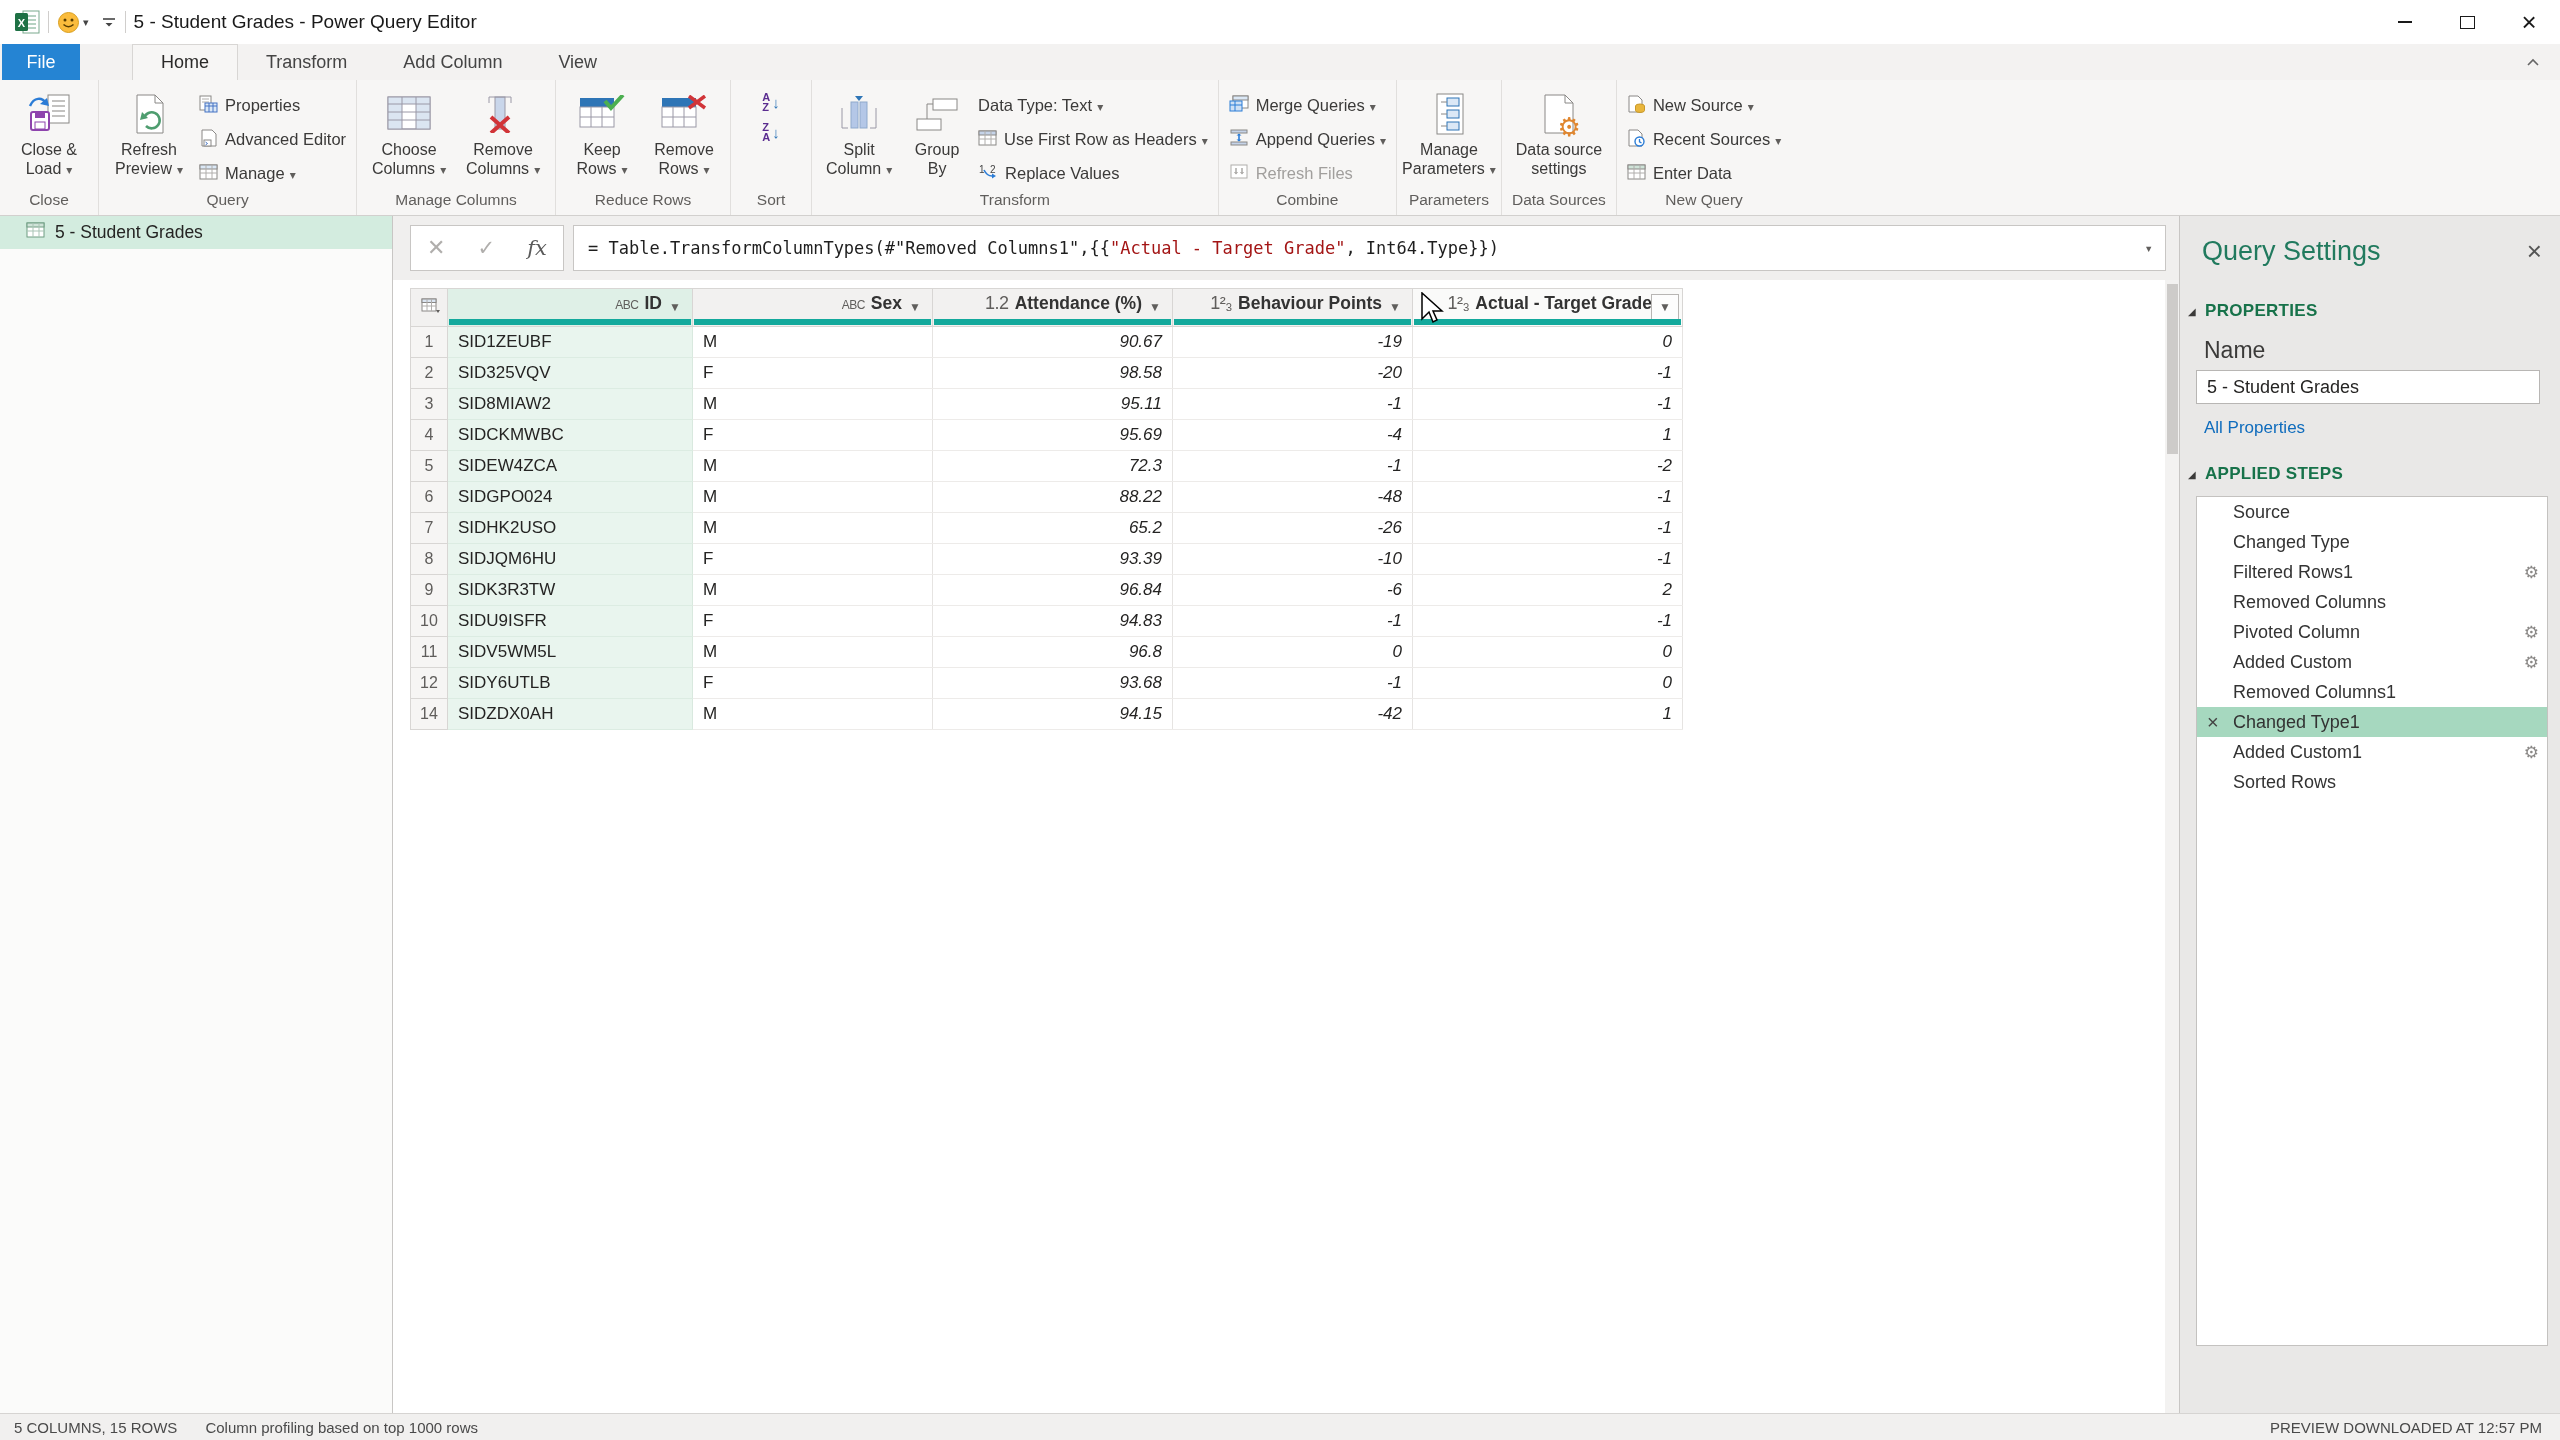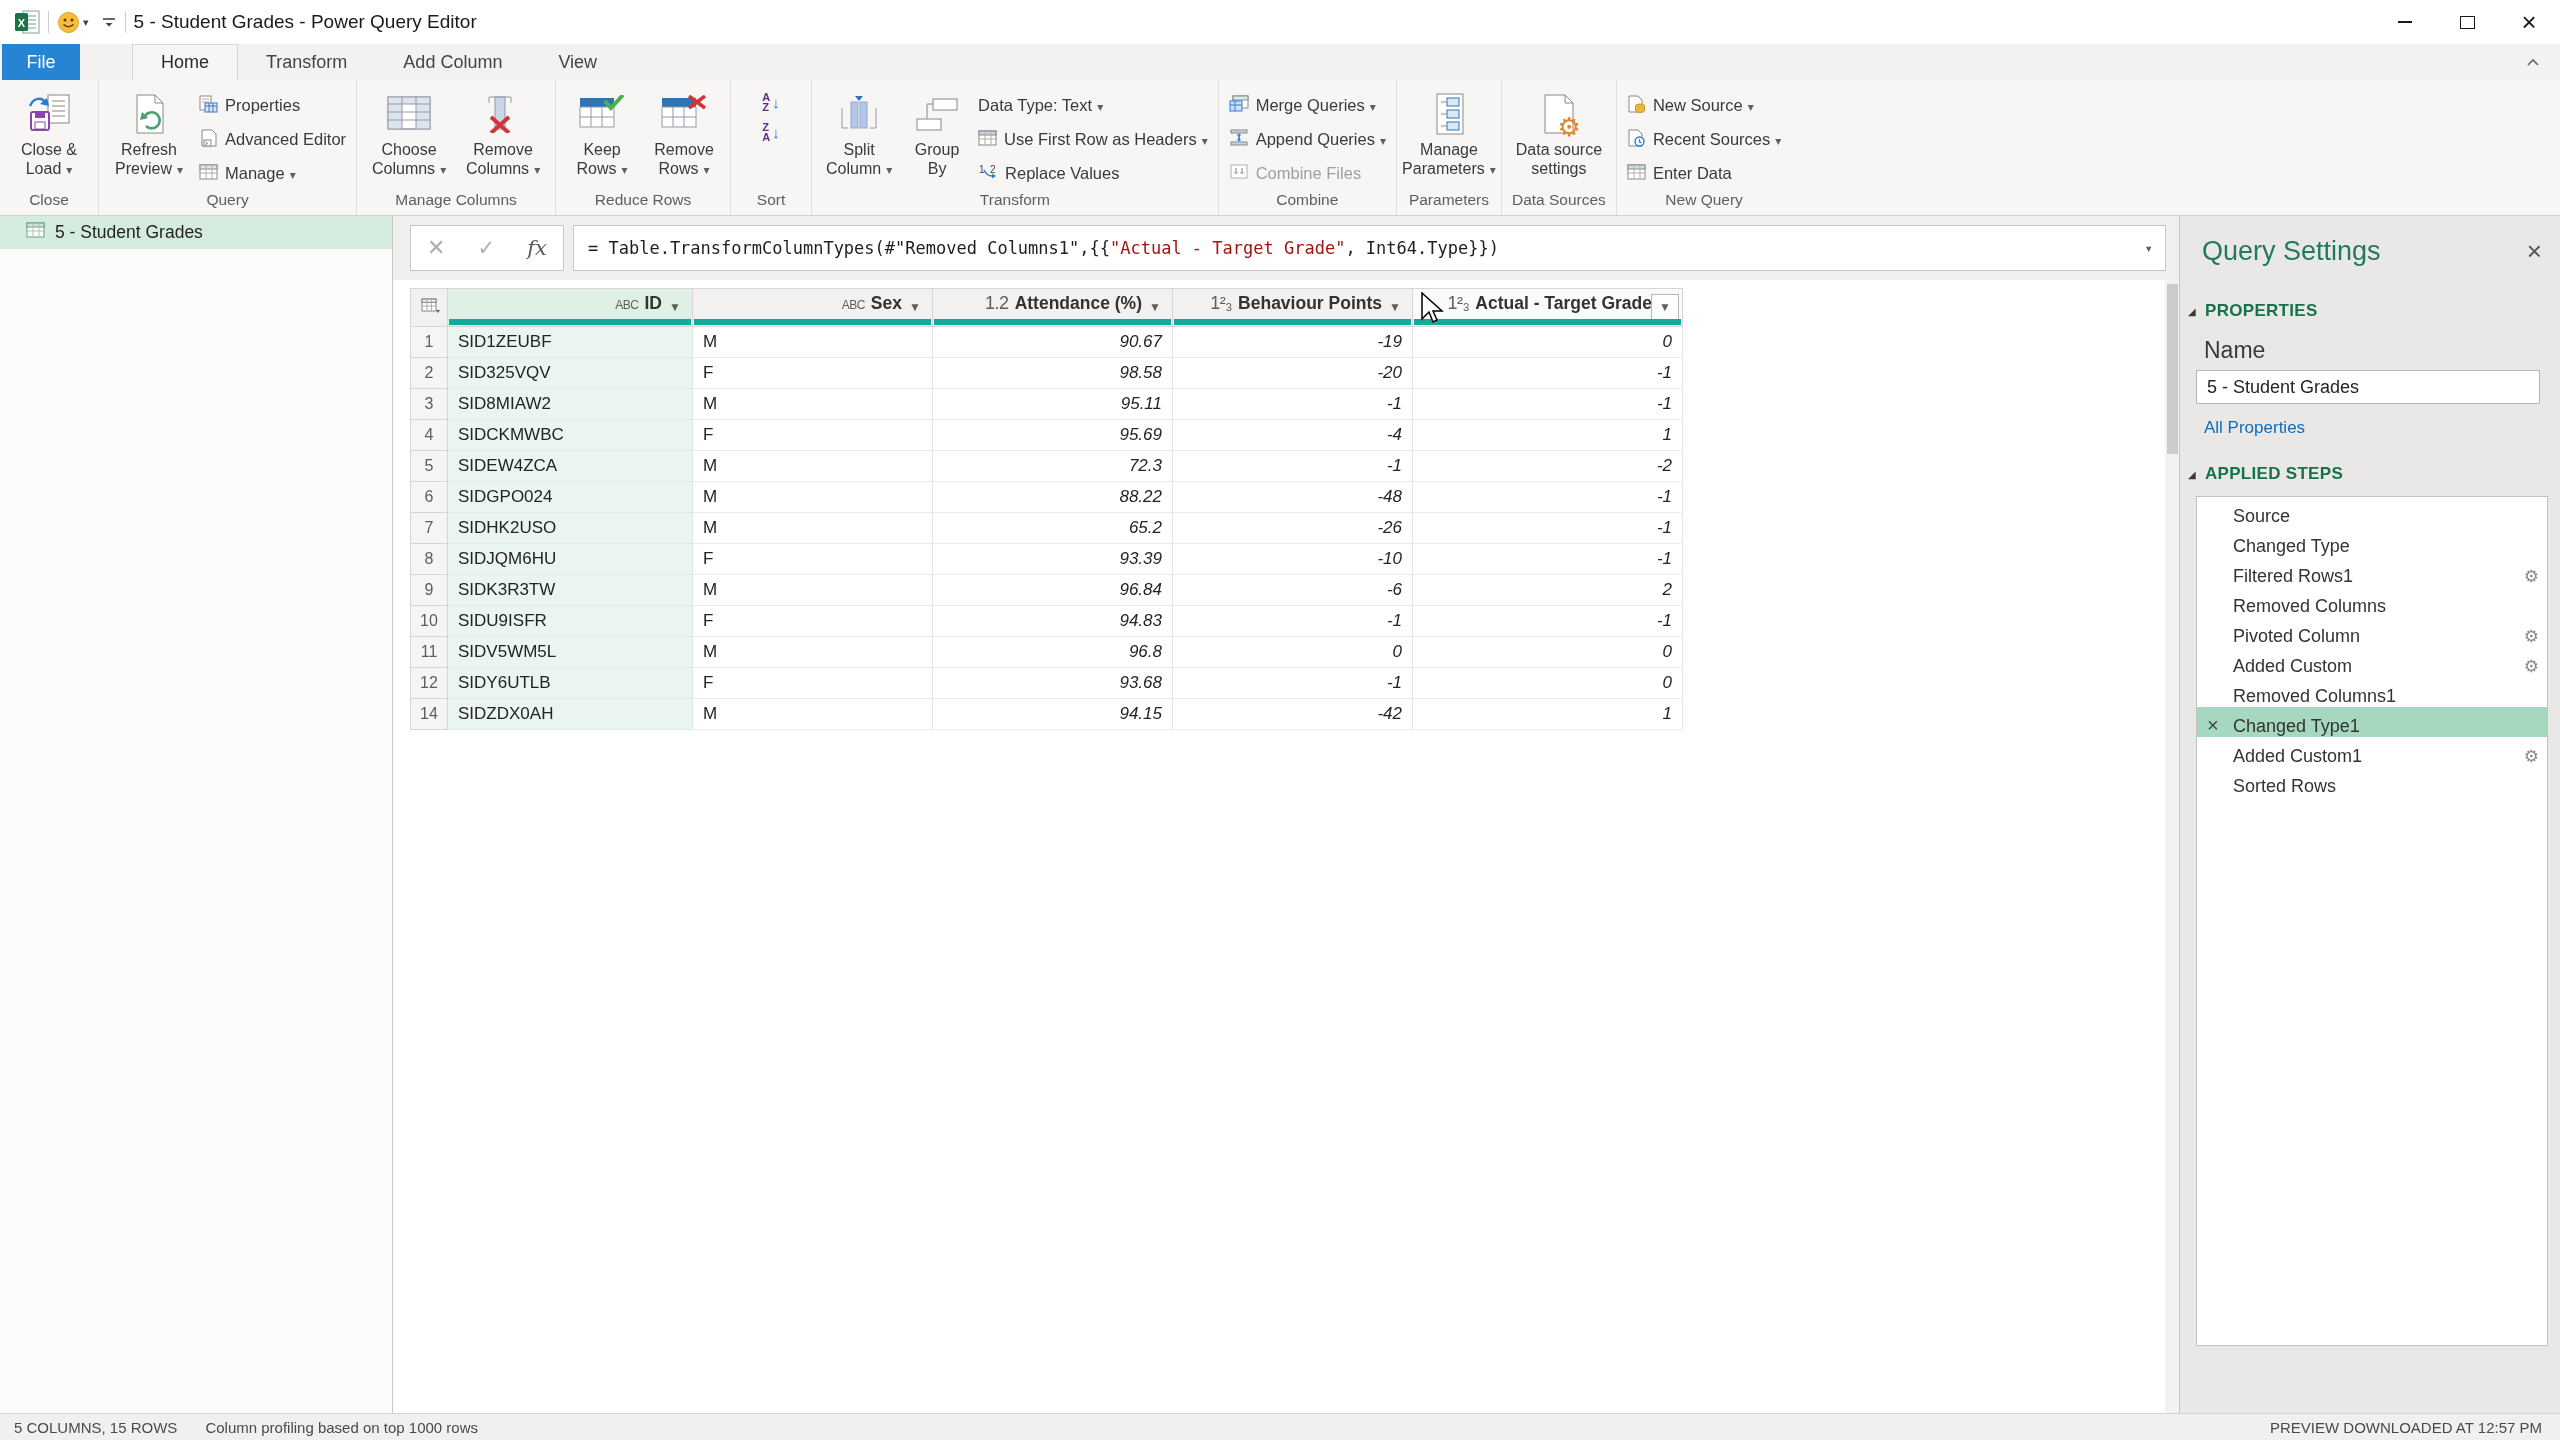--- a/index.html
+++ b/index.html
@@ -73,21 +73,21 @@
   #settings{position:absolute;right:0;top:216px;width:380px;bottom:26px;background:#e9e8e7;border-left:1px solid #c8c6c4;}
   .qs-title-row{display:flex;align-items:flex-end;padding:20px 18px 0 22px;}
   .qs-title{font-size:27px;color:#217a5e;}
   .qs-close{margin-left:auto;font-size:26px;color:#555;}
   .qs-section{display:flex;align-items:center;gap:9px;padding:0 0 0 8px;font-size:17px;font-weight:bold;color:#17724a;letter-spacing:0.3px;}
   .tri{font-size:10px;color:#3b3a39;font-weight:normal;}
   .qs-name-label{padding:16px 0 6px 24px;font-size:23px;color:#3b3a39;}
   .qs-name-input{display:block;margin-left:16px;width:344px;height:34px;border:1px solid #b8b6b4;background:#fff;font-size:18px;color:#252423;padding:0 10px;box-sizing:border-box;font-family:"Liberation Sans",sans-serif;}
   .qs-link{padding:14px 0 0 24px;font-size:17px;color:#0f6cbd;}
   .steps-box{margin:12px 12px 0 16px;background:#fff;border:1px solid #c4c2c0;height:848px;overflow:hidden;}
-  .step{height:30px;display:flex;align-items:flex-end;padding:0 8px 0 10px;font-size:18px;color:#333;}
+  .step{height:30px;display:flex;align-items:center;padding:0 8px 0 10px;font-size:18px;color:#333;}
   .step .step-label{margin-left:26px;}
   .step.sel{background:#a6d8bf;}
   .step.sel .step-label{margin-left:6px;}
   .step-x{font-size:20px;color:#444;width:20px;}
   .step-gear{margin-left:auto;color:#8a8886;font-size:17px;}
   
   #statusbar{position:absolute;left:0;bottom:0;width:2560px;height:26px;background:#f1f0ef;border-top:1px solid #d6d4d2;display:flex;align-items:center;font-size:15px;color:#4a4a4a;}
   #statusbar .s1{margin-left:14px;}
   #statusbar .s2{margin-left:28px;}
   #statusbar .s3{margin-left:auto;margin-right:18px;}
@@ -365,21 +365,21 @@
               </svg></span>
           <span class="caret">Append Queries</span>
         </div>
         <div class="smallbtn disabled">
           <span><svg width="20" height="17">
                 <rect x="2" y="2" width="16" height="13" fill="#fff" stroke="#b0aeac"></rect>
                 <path d="M7 5v6M13 5v6" stroke="#b0aeac" stroke-width="1.6"></path>
                 <polygon points="4.8,9 7,11.5 9.2,9" fill="#b0aeac"></polygon>
                 <polygon points="10.8,9 13,11.5 15.2,9" fill="#b0aeac"></polygon>
               </svg></span>
-          <span>Combine Files</span>
+          <span>Refresh Files</span>
         </div>
       </div>
     </div>
     <div class="rgroup-label">Combine</div>
   </div>
 
   <div class="rgroup">
     <div class="rgroup-body" style="justify-content:center;">
       <div class="bigbtn">
         <span class="bicon">

